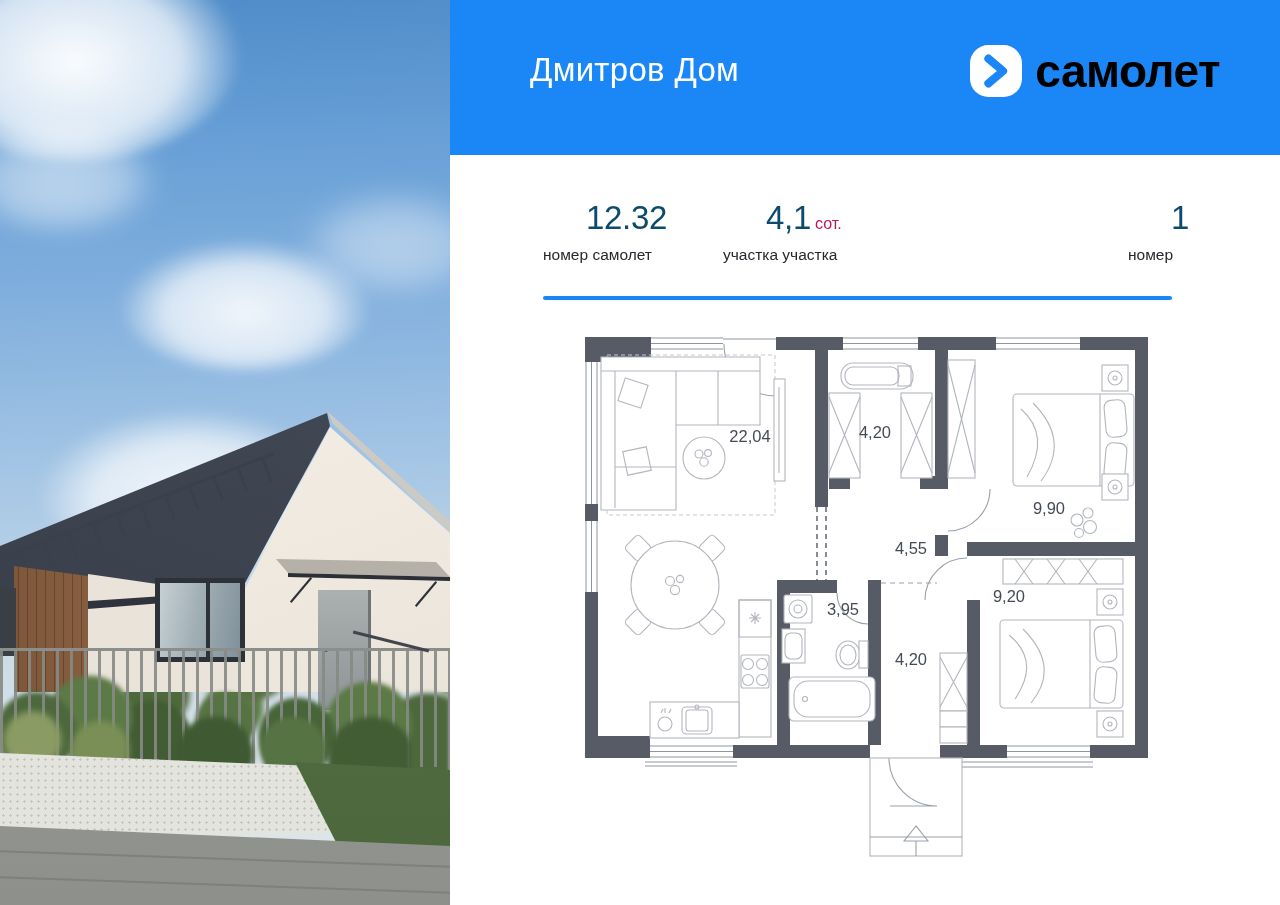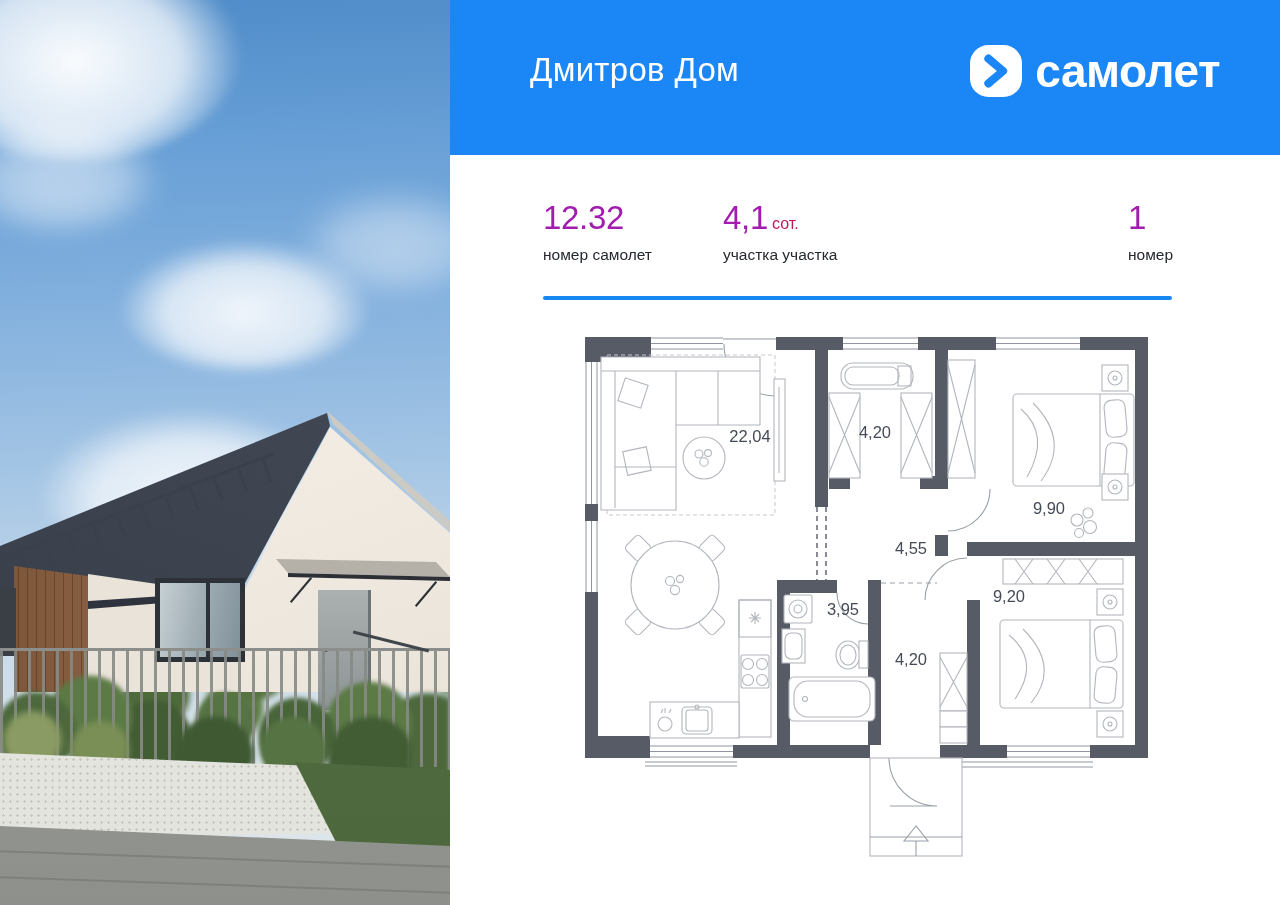--- a/index.html
+++ b/index.html
@@ -83,24 +83,24 @@
   .road{left:0;top:0;width:450px;height:905px;background:linear-gradient(180deg,#a9aaa6,#8e908c);
       clip-path:polygon(0px 826px,450px 846px,450px 905px,0px 905px);}
   .joint{width:470px;height:2px;background:#7e807b;transform:rotate(2deg);}
   .j1{left:-10px;top:858px;} .j2{left:-10px;top:884px;}
 
   
   .panel{position:relative;width:830px;height:905px;background:#fff;flex:0 0 830px;}
   .hdr{position:absolute;left:0;top:0;width:830px;height:155px;background:#1b86f5;}
   .hdr-title{position:absolute;left:80px;top:51px;font-size:33px;font-weight:500;color:#fff;letter-spacing:.3px;text-align:center;}
   .logo{position:absolute;right:60px;top:45px;display:flex;align-items:center;gap:13px;}
-  .logo-text{font-size:46px;font-weight:700;color:#ffffff;letter-spacing:-.5px;line-height:1;}
+  .logo-text{font-size:46px;font-weight:700;color:#000000;letter-spacing:-.5px;line-height:1;}
   .stat{position:absolute;top:199px;}
   .st1{left:93px;} .st2{left:273px;} .st3{left:483px;} .st4{left:678px;}
-  .val{font-size:33px;font-weight:500;color:#a21caf;letter-spacing:-.3px;line-height:38px;}
+  .val{font-size:33px;font-weight:500;color:#0c4a6e;letter-spacing:-.3px;line-height:38px;margin-left:43px;}
   .unit{font-size:16px;font-weight:500;color:#be185d;margin-left:4px;}
   .lbl{margin-top:9px;font-size:15.5px;color:#25292e;}
   .divider{position:absolute;left:93px;top:296px;width:629px;height:4px;background:#1787f2;border-radius:2px;}
   .plan{position:absolute;left:135px;top:337px;}
 
   
   .wl{fill:#565b66;}
   .fu{fill:#ffffff;stroke:#b2b6bd;stroke-width:1.1;}
   .fn{fill:none;stroke:#b2b6bd;stroke-width:1.1;}
   .wn{stroke:#8f959f;stroke-width:1;fill:none;}

